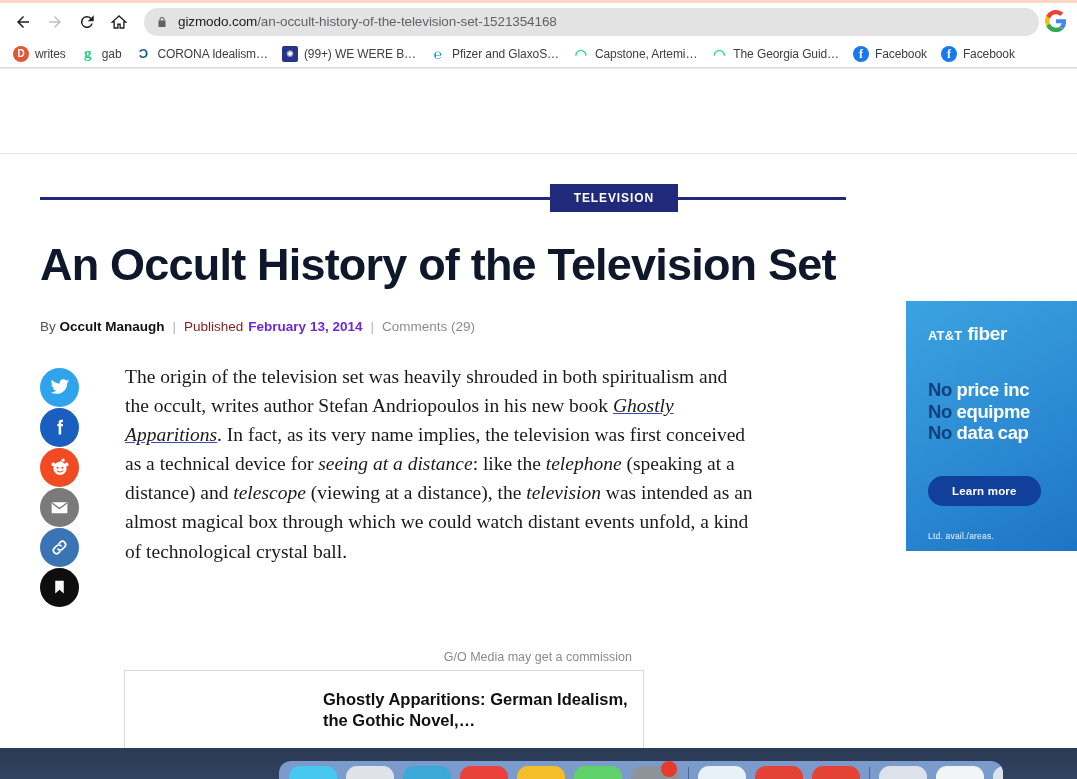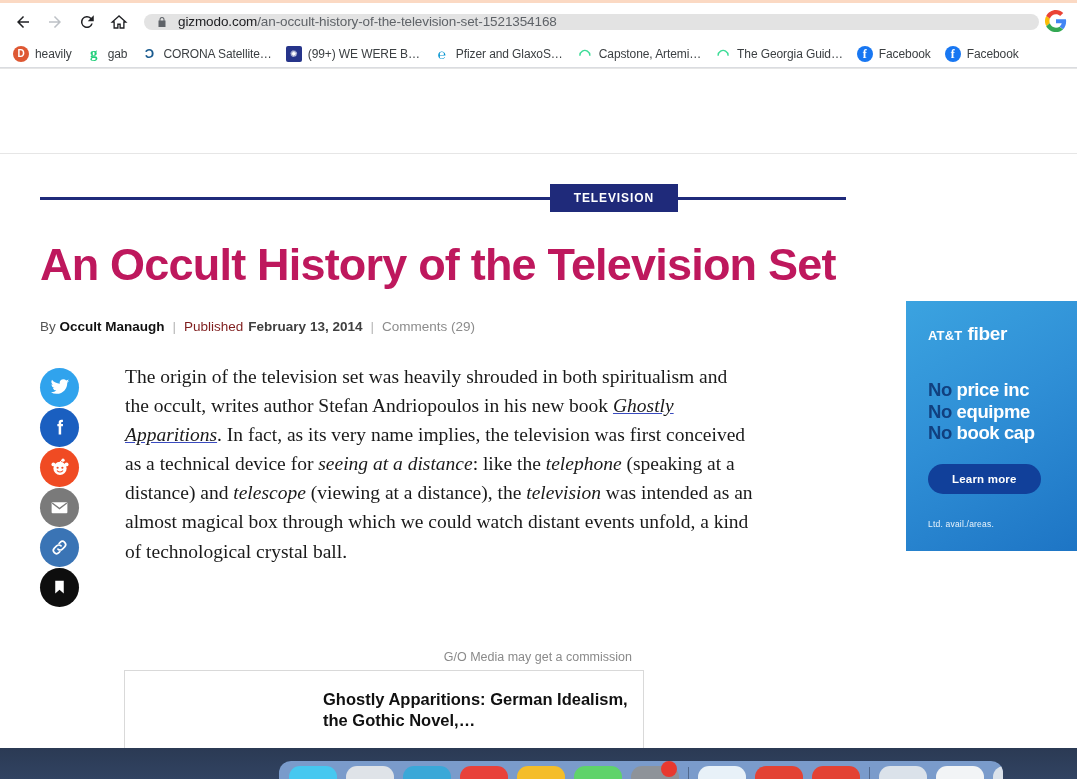--- a/index.html
+++ b/index.html
@@ -26,21 +26,21 @@
     display: flex; align-items: center; justify-content: center;
     color: #202124;
     flex: 0 0 auto;
     margin-right: 2px;
   }
   .nav-btn.disabled { color: #bdc1c6; }
   .nav-btn svg { display: block; }
 
   .omnibox {
     flex: 1 1 auto;
-    height: 16px;
+    height: 28px;
     background: #e3e3e3;
     border-radius: 14px;
     display: flex;
     align-items: center;
     padding: 0 12px;
     margin-left: 8px;
     margin-right: 6px;
     overflow: hidden;
   }
   .lock-icon { flex: 0 0 auto; margin-right: 10px; display: flex; }
@@ -146,38 +146,38 @@
     padding: 7px 24px;
     flex: 0 0 auto;
   }
   .kicker-rule.right { max-width: 168px; }
 
   .headline {
     margin: 28px 40px 0 40px;
     font-size: 45px;
     line-height: 1.06;
     font-weight: bold;
-    color: #be185d;
+    color: #0f172a;
     letter-spacing: -0.8px;
     font-family: "Liberation Sans", sans-serif;
   }
 
   .byline {
     margin: 30px 40px 0 40px;
     font-size: 13.5px;
     color: #3b3b3b;
     display: flex;
     align-items: center;
     gap: 0;
   }
   .byline .by { color:#555; }
   .byline .author { font-weight: bold; color:#111; }
   .byline .sep { color:#b5b5b5; margin: 0 8px; }
   .byline .pub-label { color:#7f1d1d; }
-  .byline .pub-date { font-weight: bold; color:#404040; margin-left:5px; }
+  .byline .pub-date { font-weight: bold; color:#6d28d9; margin-left:5px; }
   .byline .comments { color:#8c8c8c; }
 
   .article-wrap {
     display: flex;
     margin: 28px 40px 0 40px;
   }
 
   
   .share-rail {
     width: 84px;
@@ -267,21 +267,21 @@
   .att-claims {
     margin-top: 34px;
     font-size: 18.5px;
     font-weight: bold;
     line-height: 1.17;
     letter-spacing: -0.4px;
     white-space: nowrap;
   }
   .att-claims .no { color: #11407f; }
   .att-btn {
-    margin-top: 20px;
+    margin-top: 32px;
     display: inline-block;
     background: #11409a;
     color: #fff;
     font-size: 11.5px;
     font-weight: bold;
     border-radius: 18px;
     padding: 9px 24px;
     letter-spacing: 0.2px;
   }
   .att-legal {
@@ -382,29 +382,29 @@
       <path fill="#4285F4" d="M46.1 24.6c0-1.6-.2-3.2-.5-4.6H24v9.1h12.4c-.5 2.9-2.2 5.3-4.6 7l7.6 5.9c4.4-4.1 6.7-10.1 6.7-17.4z"></path>
       <path fill="#FBBC05" d="M10.5 28.7a14.5 14.5 0 0 1 0-9.4l-7.9-6.1a24 24 0 0 0 0 21.6z"></path>
       <path fill="#34A853" d="M24 48c6.2 0 11.5-2.1 15.4-5.6l-7.6-5.9c-2.1 1.4-4.8 2.3-7.8 2.3-6.3 0-11.6-4-13.5-9.7l-7.9 6.1C6.5 42.6 14.6 48 24 48z"></path>
     </svg>
   </div>
 </div>
 
 <div class="bookmarks">
   <div class="bm">
       <span class="bm-ico fav-ddg">D</span>
-      <span class="bm-label">heavily</span>
+      <span class="bm-label">writes</span>
     </div>
   <div class="bm">
       <span class="bm-ico fav-gab">g</span>
       <span class="bm-label">gab</span>
     </div>
   <div class="bm">
       <span class="bm-ico fav-corona">Ɔ</span>
-      <span class="bm-label">CORONA Satellite…</span>
+      <span class="bm-label">CORONA Idealism…</span>
     </div>
   <div class="bm">
       <span class="bm-ico fav-flag">✺</span>
       <span class="bm-label">(99+) WE WERE B…</span>
     </div>
   <div class="bm">
       <span class="bm-ico fav-pfizer">℮</span>
       <span class="bm-label">Pfizer and GlaxoS…</span>
     </div>
   <div class="bm">
@@ -513,21 +513,21 @@
     </div>
 
     <div class="rail">
       <div class="rail-inner">
 
         <div class="att-ad">
           <div class="att-logo"><span class="small">AT&amp;T</span> <span>fiber</span></div>
           <div class="att-claims">
             <div><span class="no">No</span><span> price inc</span></div>
             <div><span class="no">No</span><span> equipme</span></div>
-            <div><span class="no">No</span><span> book cap</span></div>
+            <div><span class="no">No</span><span> data cap</span></div>
           </div>
           <div class="att-btn">Learn more</div>
           <div class="att-legal">Ltd. avail./areas.</div>
         </div>
 
         <div class="rail-divider"></div>
 
       </div>
     </div>
 

